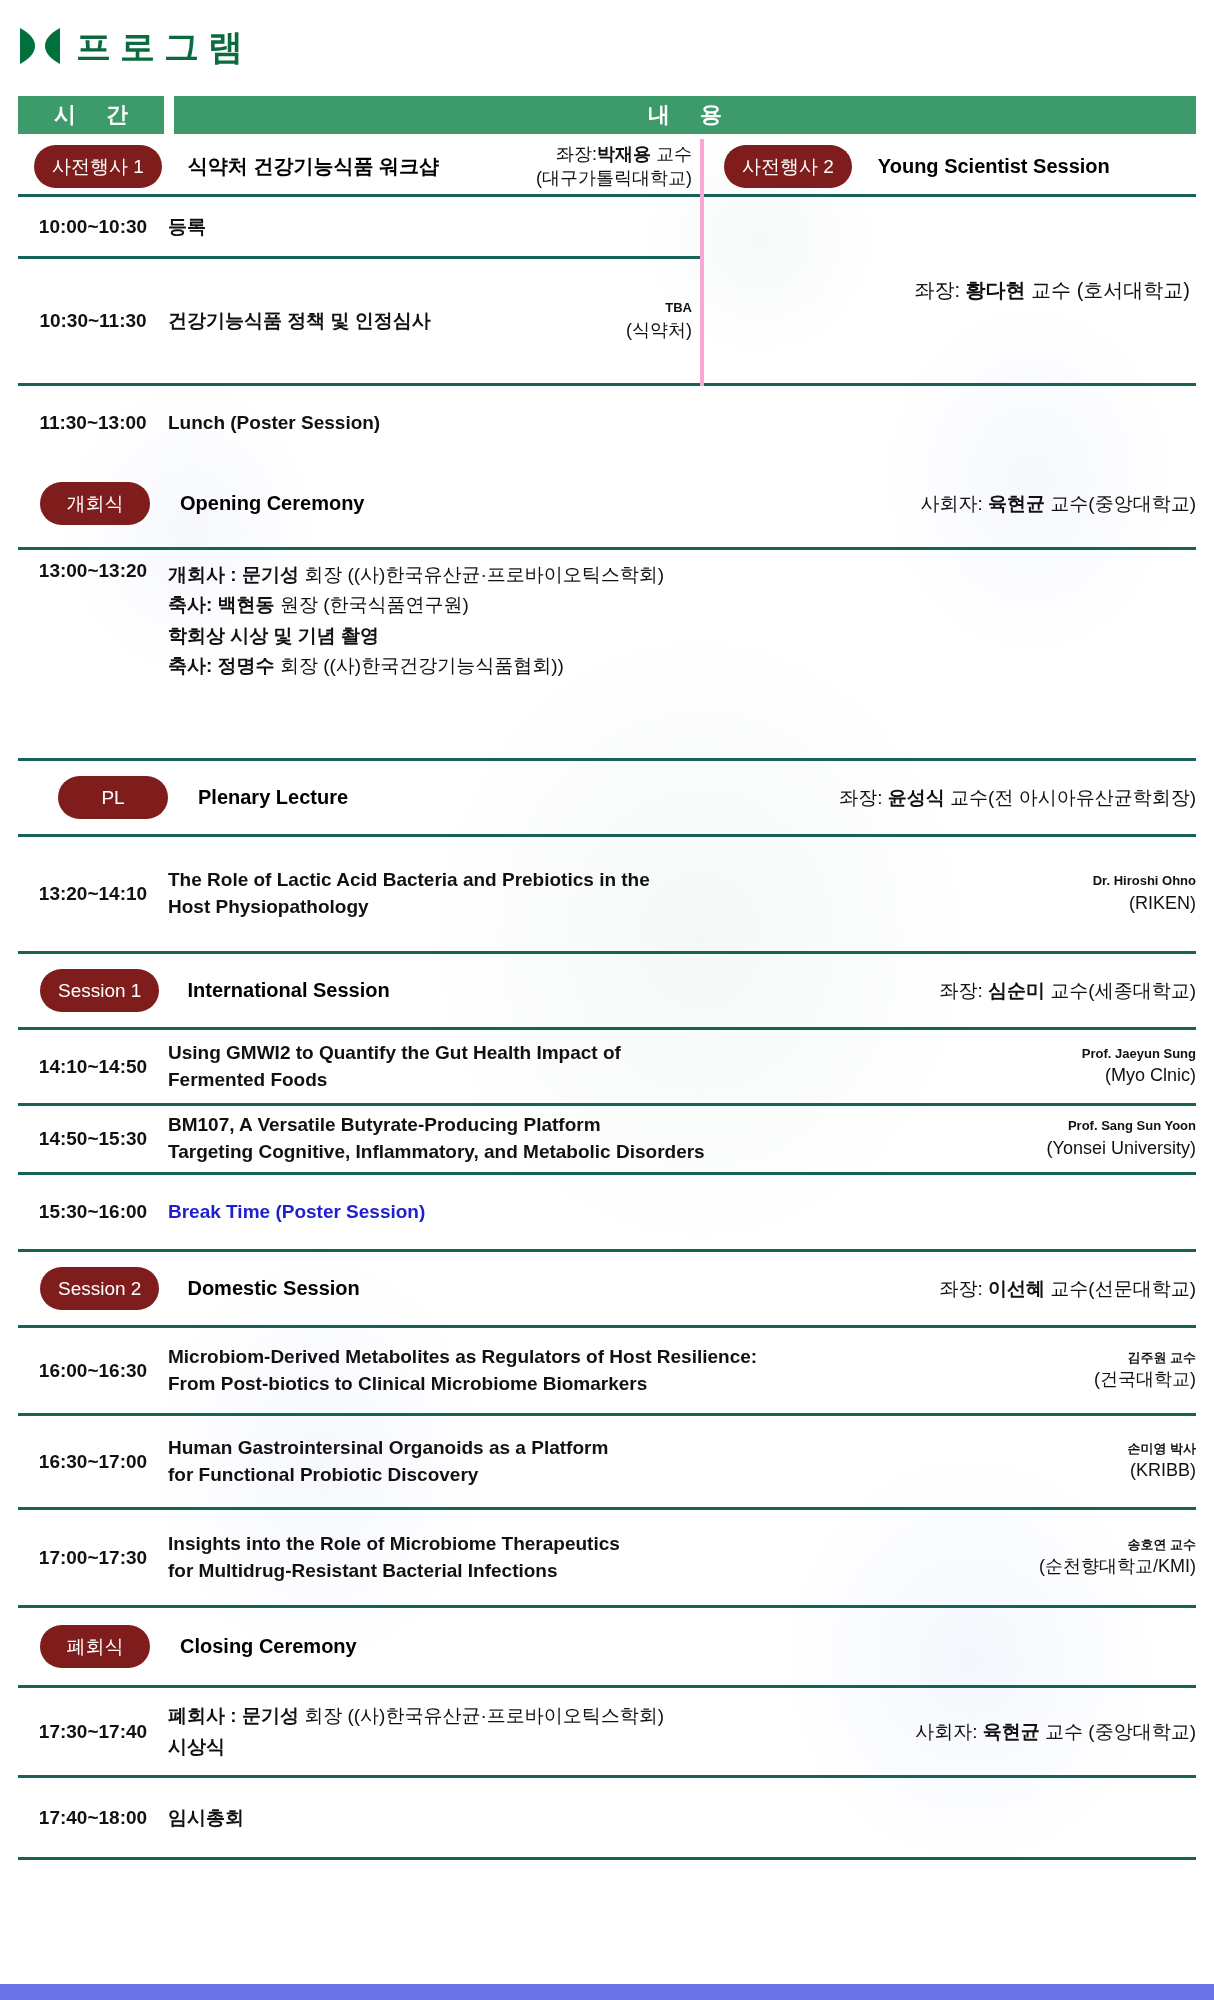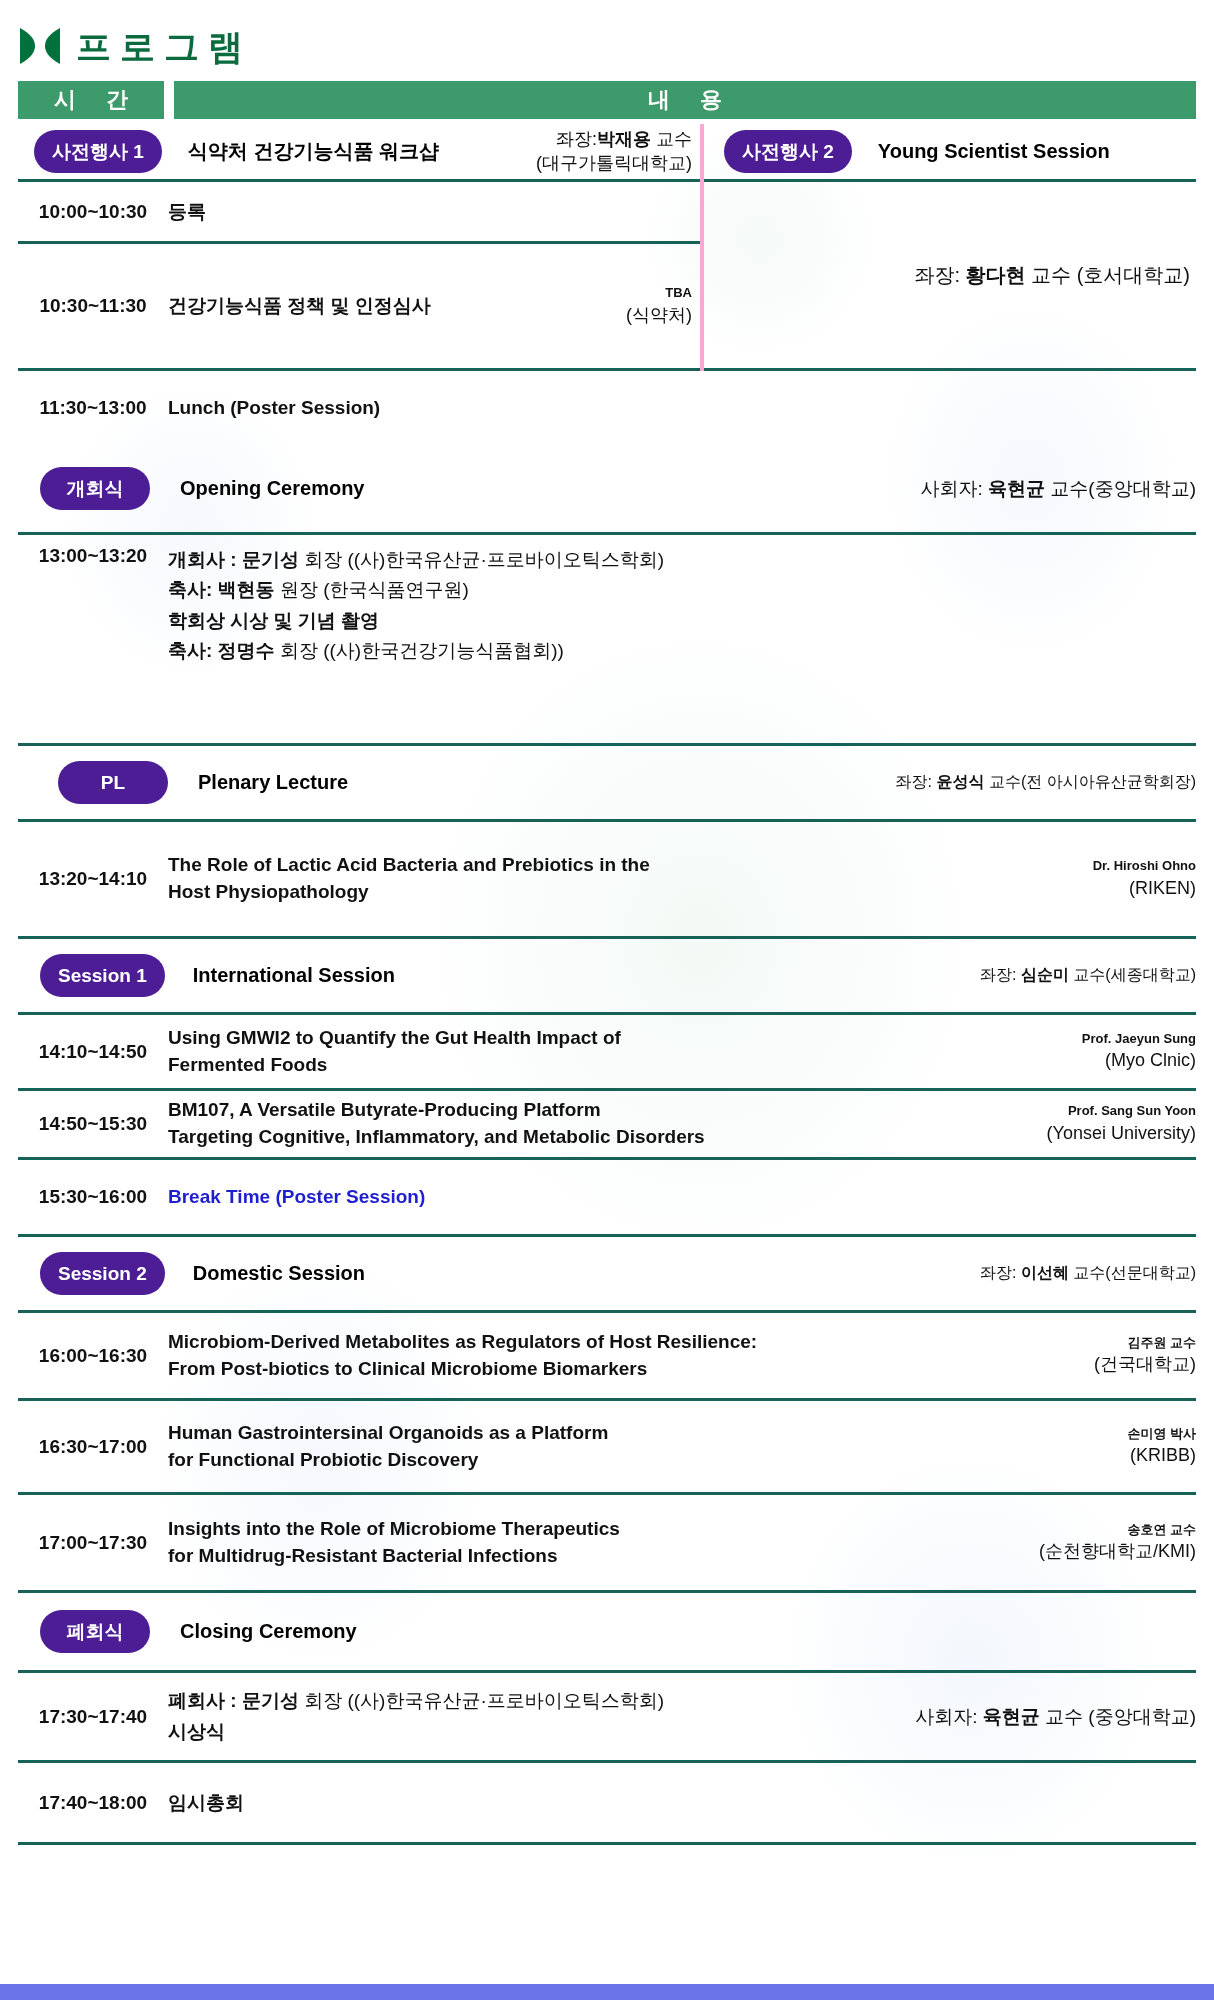--- a/index.html
+++ b/index.html
@@ -16,53 +16,53 @@
   .wm1{left:420px;top:620px;width:560px;height:640px;background:radial-gradient(closest-side,#eaf4ef,rgba(234,244,239,0));}
   .wm2{left:60px;top:380px;width:260px;height:300px;background:radial-gradient(closest-side,#eef2fb,rgba(238,242,251,0));}
   .wm3{left:880px;top:300px;width:300px;height:360px;background:radial-gradient(closest-side,#eef2fb,rgba(238,242,251,0));}
   .wm4{left:150px;top:1250px;width:340px;height:420px;background:radial-gradient(closest-side,#eef2fb,rgba(238,242,251,0));}
   .wm5{left:780px;top:1450px;width:380px;height:420px;background:radial-gradient(closest-side,#eaf0fa,rgba(234,240,250,0));}
   .wm6{left:640px;top:120px;width:240px;height:240px;background:radial-gradient(closest-side,#edf5f1,rgba(237,245,241,0));}
 
   .content{position:relative;z-index:2;padding:24px 18px 0 18px;}
 
   
-  .title-row{display:flex;align-items:center;gap:14px;height:44px;margin-bottom:13px;}
+  .title-row{display:flex;align-items:center;gap:14px;height:44px;margin-bottom:28px;}
   .logo svg{display:block;}
   .page-title{
     margin:0;font-size:35px;font-weight:bold;color:#0b6b3e;
     letter-spacing:9px;line-height:1;
   }
 
   
   .thead{display:flex;gap:10px;height:38px;margin-bottom:5px;}
   .th{
     background:#3d9a6a;color:#fff;font-weight:bold;font-size:22px;
     display:flex;align-items:center;justify-content:center;
     letter-spacing:12px;text-indent:12px;
   }
   .th-time{width:146px;}
   .th-content{flex:1;}
 
   
   .hr{border-bottom:3px solid #166257;}
   .badge{
-    background:#4c1d95;color:#fff;font-weight:bold;font-size:19px;
+    background:#7f1d1d;color:#fff;font-weight:normal;font-size:19px;
     border-radius:24px;min-width:110px;height:43px;
     display:inline-flex;align-items:center;justify-content:center;
     padding:0 18px;box-sizing:border-box;flex:0 0 auto;
   }
   .blue{color:#1f1fd0;}
   .blue-title{color:#000000;font-weight:bold;font-size:20px;}
   b{font-weight:bold;}
   .t-time{width:150px;flex:0 0 150px;text-align:center;font-weight:bold;font-size:19px;}
   .t-title{font-weight:bold;font-size:19px;line-height:1.35;}
   .spk{margin-left:auto;text-align:right;font-size:18px;line-height:1.4;flex:0 0 auto;}
   .spk .nm{display:block;font-weight:bold;font-size:13px;}
-  .chair{margin-left:auto;text-align:right;font-size:16px;white-space:nowrap;}
+  .chair{margin-left:auto;text-align:right;font-size:19px;white-space:nowrap;}
   .row{display:flex;align-items:center;box-sizing:border-box;}
 
   
   .pre-block{display:flex;}
   .pre-left{width:682px;box-sizing:border-box;}
   .pre-right{flex:1;border-left:4px solid #f9a8d4;box-sizing:border-box;}
   .prow-a{height:58px;display:flex;align-items:center;gap:26px;padding:0 4px 0 16px;box-sizing:border-box;}
   .pre-left .prow-a{padding-right:8px;}
   .chair2{margin-left:auto;text-align:right;font-size:18px;line-height:1.3;}
   .prow-b{height:62px;display:flex;align-items:center;box-sizing:border-box;}

